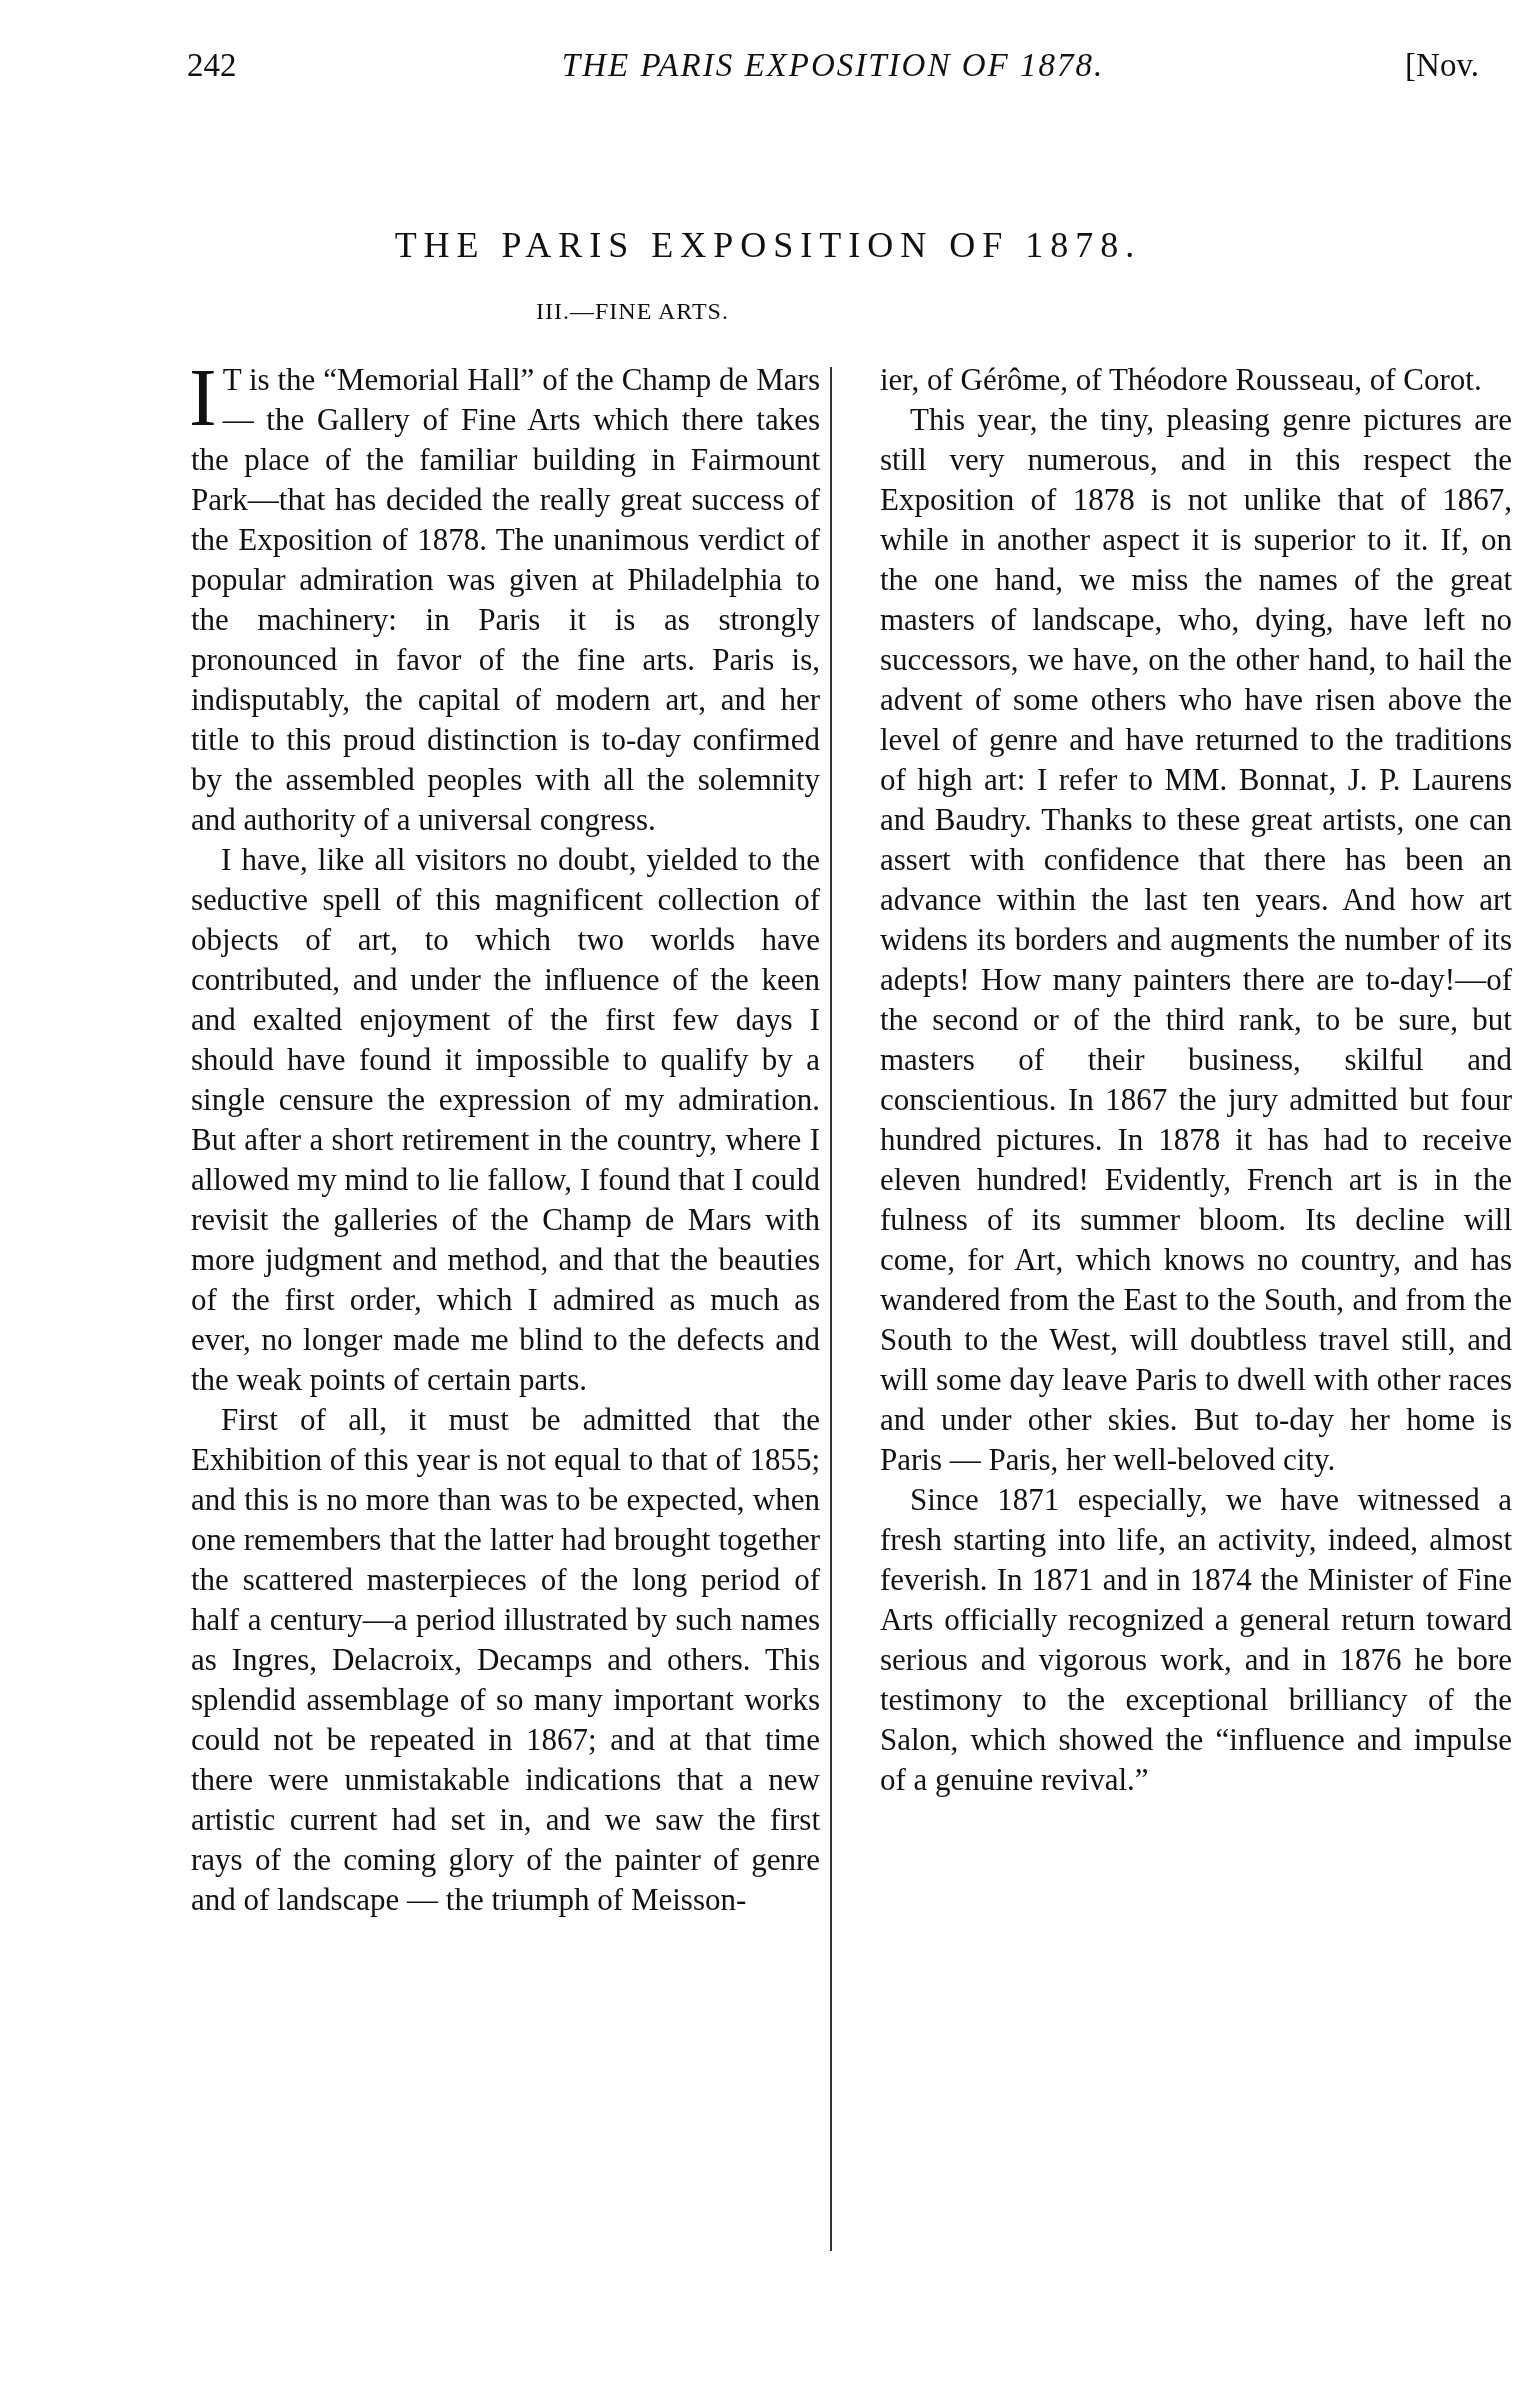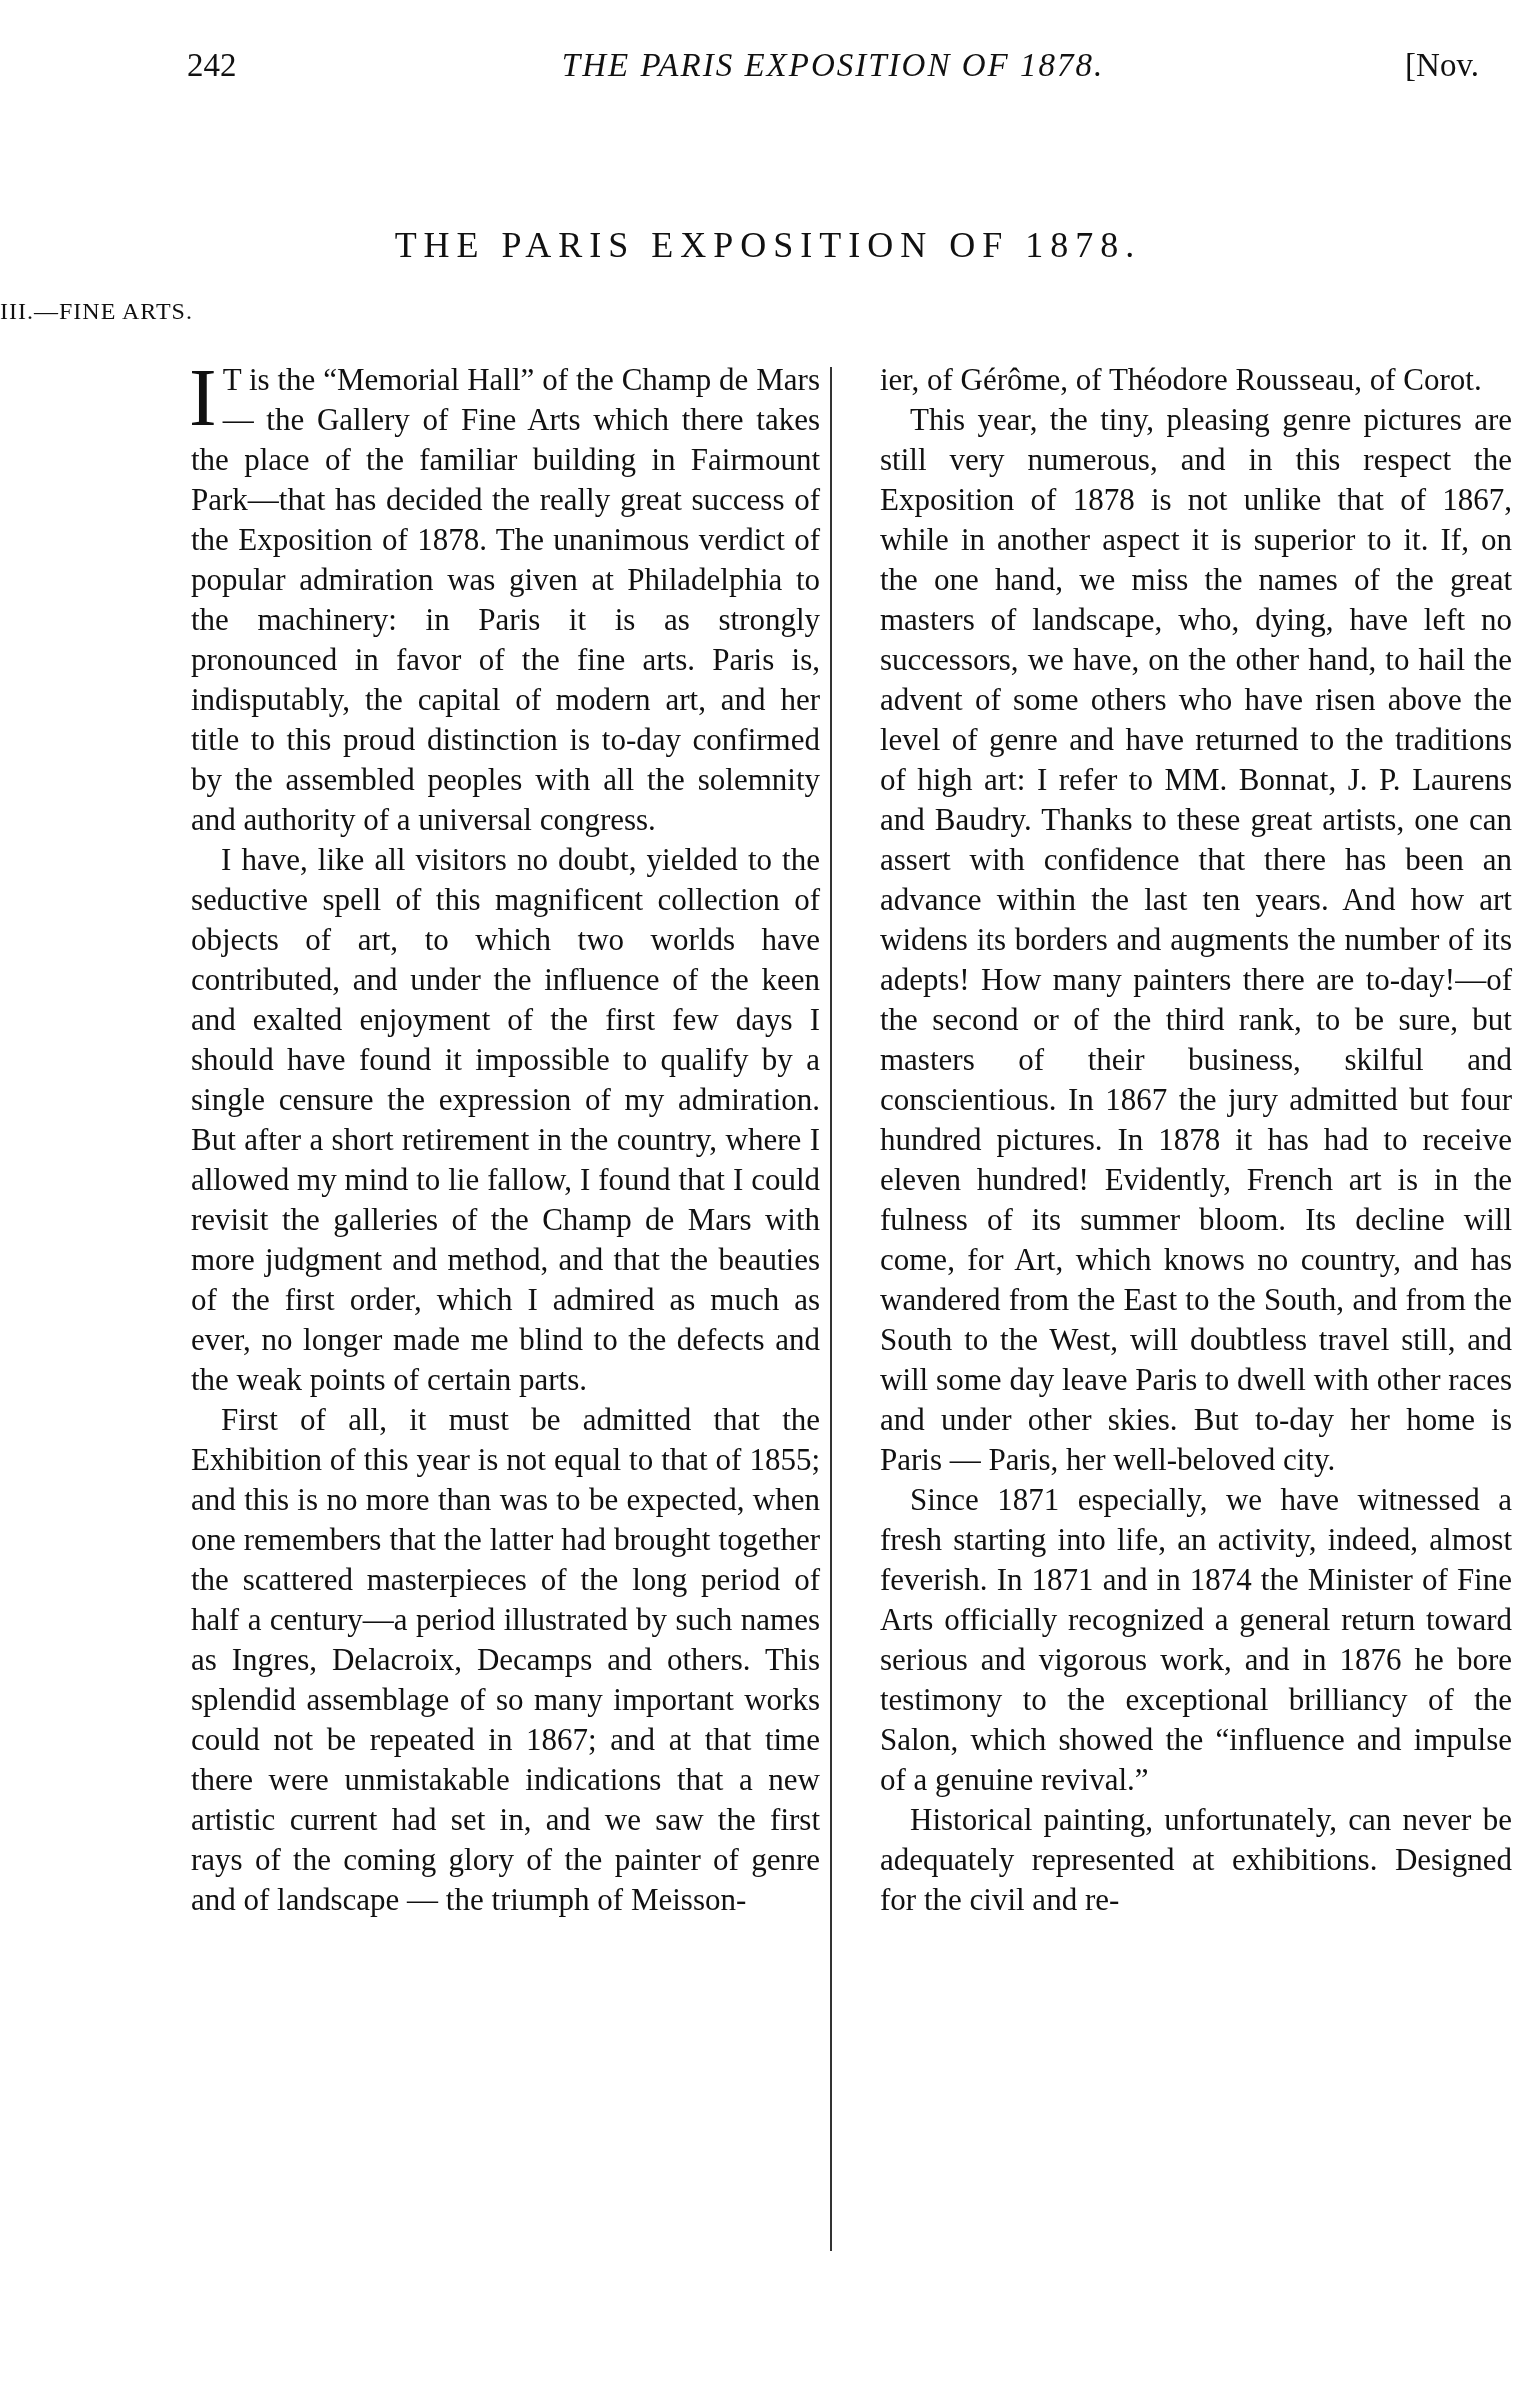--- a/index.html
+++ b/index.html
@@ -12,21 +12,21 @@
     font-size: 33px;
   }
   .running-head .pgnum { position: absolute; left: 0; top: 0; }
   .running-head .rtitle { position: absolute; left: 0; right: 0; top: 0; text-align: center; font-style: italic; letter-spacing: 2px; }
   .running-head .month { position: absolute; right: 0; top: 0; }
   .article-title {
     position: absolute; top: 224px; left: 0; width: 1536px; text-align: center;
     font-size: 36px; letter-spacing: 7px;
   }
   .article-subtitle {
-    position: absolute; top: 298px; left: 0; width: 1241px; 
+    position: absolute; top: 298px; left: 12px; width: 1241px; text-align: center;
     font-size: 24px; letter-spacing: 1px;
   }
   .column {
     position: absolute; top: 360px; width: 629px;
     font-size: 31px; line-height: 40px; text-align: justify;
     hyphens: none;
   }
   .col-left { left: 191px; }
   .col-right { left: 880px; width: 632px; }
   .column p { margin: 0; text-indent: 30px; }
@@ -55,15 +55,14 @@
   <p>I have, like all visitors no doubt, yielded to the seductive spell of this magnificent collection of objects of art, to which two worlds have contributed, and under the influence of the keen and exalted enjoyment of the first few days I should have found it impossible to qualify by a single censure the expression of my admiration. But after a short retirement in the country, where I allowed my mind to lie fallow, I found that I could revisit the galleries of the Champ de Mars with more judgment and method, and that the beauties of the first order, which I admired as much as ever, no longer made me blind to the defects and the weak points of certain parts.</p>
   <p>First of all, it must be admitted that the Exhibition of this year is not equal to that of 1855; and this is no more than was to be expected, when one remembers that the latter had brought together the scattered masterpieces of the long period of half a century—a period illustrated by such names as Ingres, Delacroix, Decamps and others. This splendid assemblage of so many important works could not be repeated in 1867; and at that time there were unmistakable indications that a new artistic current had set in, and we saw the first rays of the coming glory of the painter of genre and of landscape — the triumph of Meisson-</p>
 </div>
 
 <div class="divider"></div>
 
 <div class="column col-right">
   <p class="no-indent">ier, of Gérôme, of Théodore Rousseau, of Corot.</p>
   <p>This year, the tiny, pleasing genre pictures are still very numerous, and in this respect the Exposition of 1878 is not unlike that of 1867, while in another aspect it is superior to it. If, on the one hand, we miss the names of the great masters of landscape, who, dying, have left no successors, we have, on the other hand, to hail the advent of some others who have risen above the level of genre and have returned to the traditions of high art: I refer to MM. Bonnat, J. P. Laurens and Baudry. Thanks to these great artists, one can assert with confidence that there has been an advance within the last ten years. And how art widens its borders and augments the number of its adepts! How many painters there are to-day!—of the second or of the third rank, to be sure, but masters of their business, skilful and conscientious. In 1867 the jury admitted but four hundred pictures. In 1878 it has had to receive eleven hundred! Evidently, French art is in the fulness of its summer bloom. Its decline will come, for Art, which knows no country, and has wandered from the East to the South, and from the South to the West, will doubtless travel still, and will some day leave Paris to dwell with other races and under other skies. But to-day her home is Paris — Paris, her well-beloved city.</p>
   <p>Since 1871 especially, we have witnessed a fresh starting into life, an activity, indeed, almost feverish. In 1871 and in 1874 the Minister of Fine Arts officially recognized a general return toward serious and vigorous work, and in 1876 he bore testimony to the exceptional brilliancy of the Salon, which showed the “influence and impulse of a genuine revival.”</p>
-  <p>Historical painting, unfortunately, can never be adequately represented at exhibitions. Designed for the civil and re-</p>
 </div>
 
 
 </body></html>

